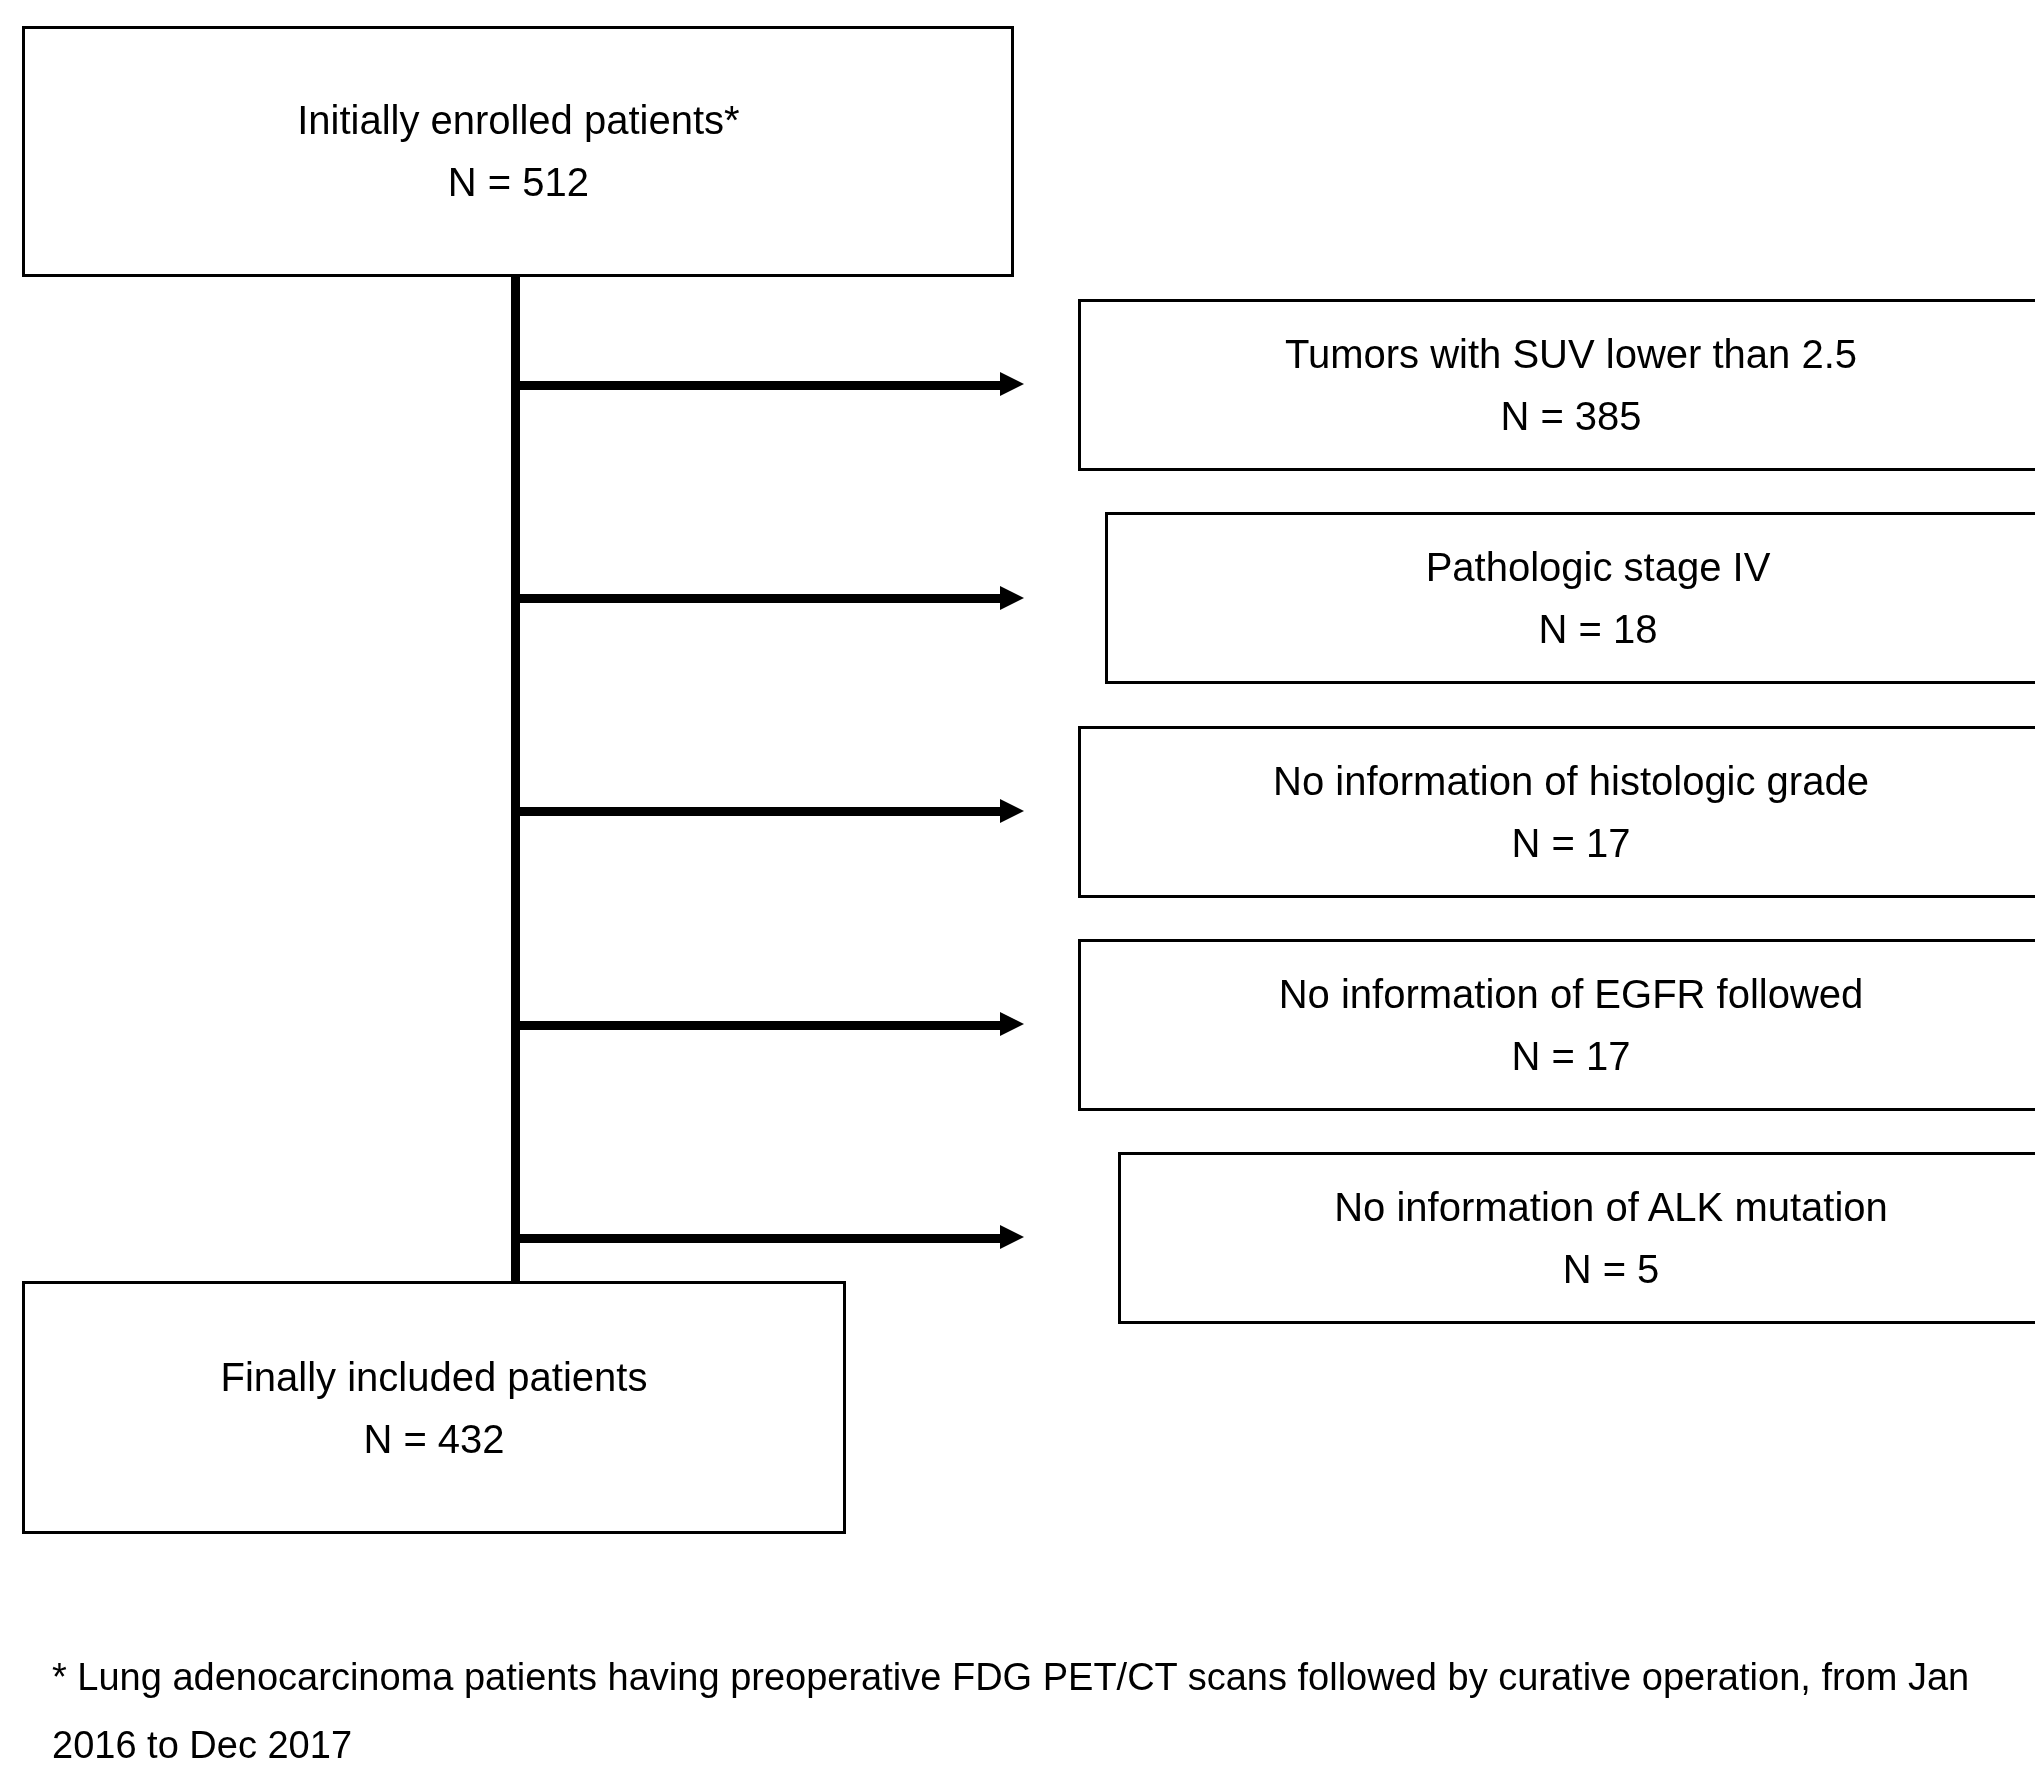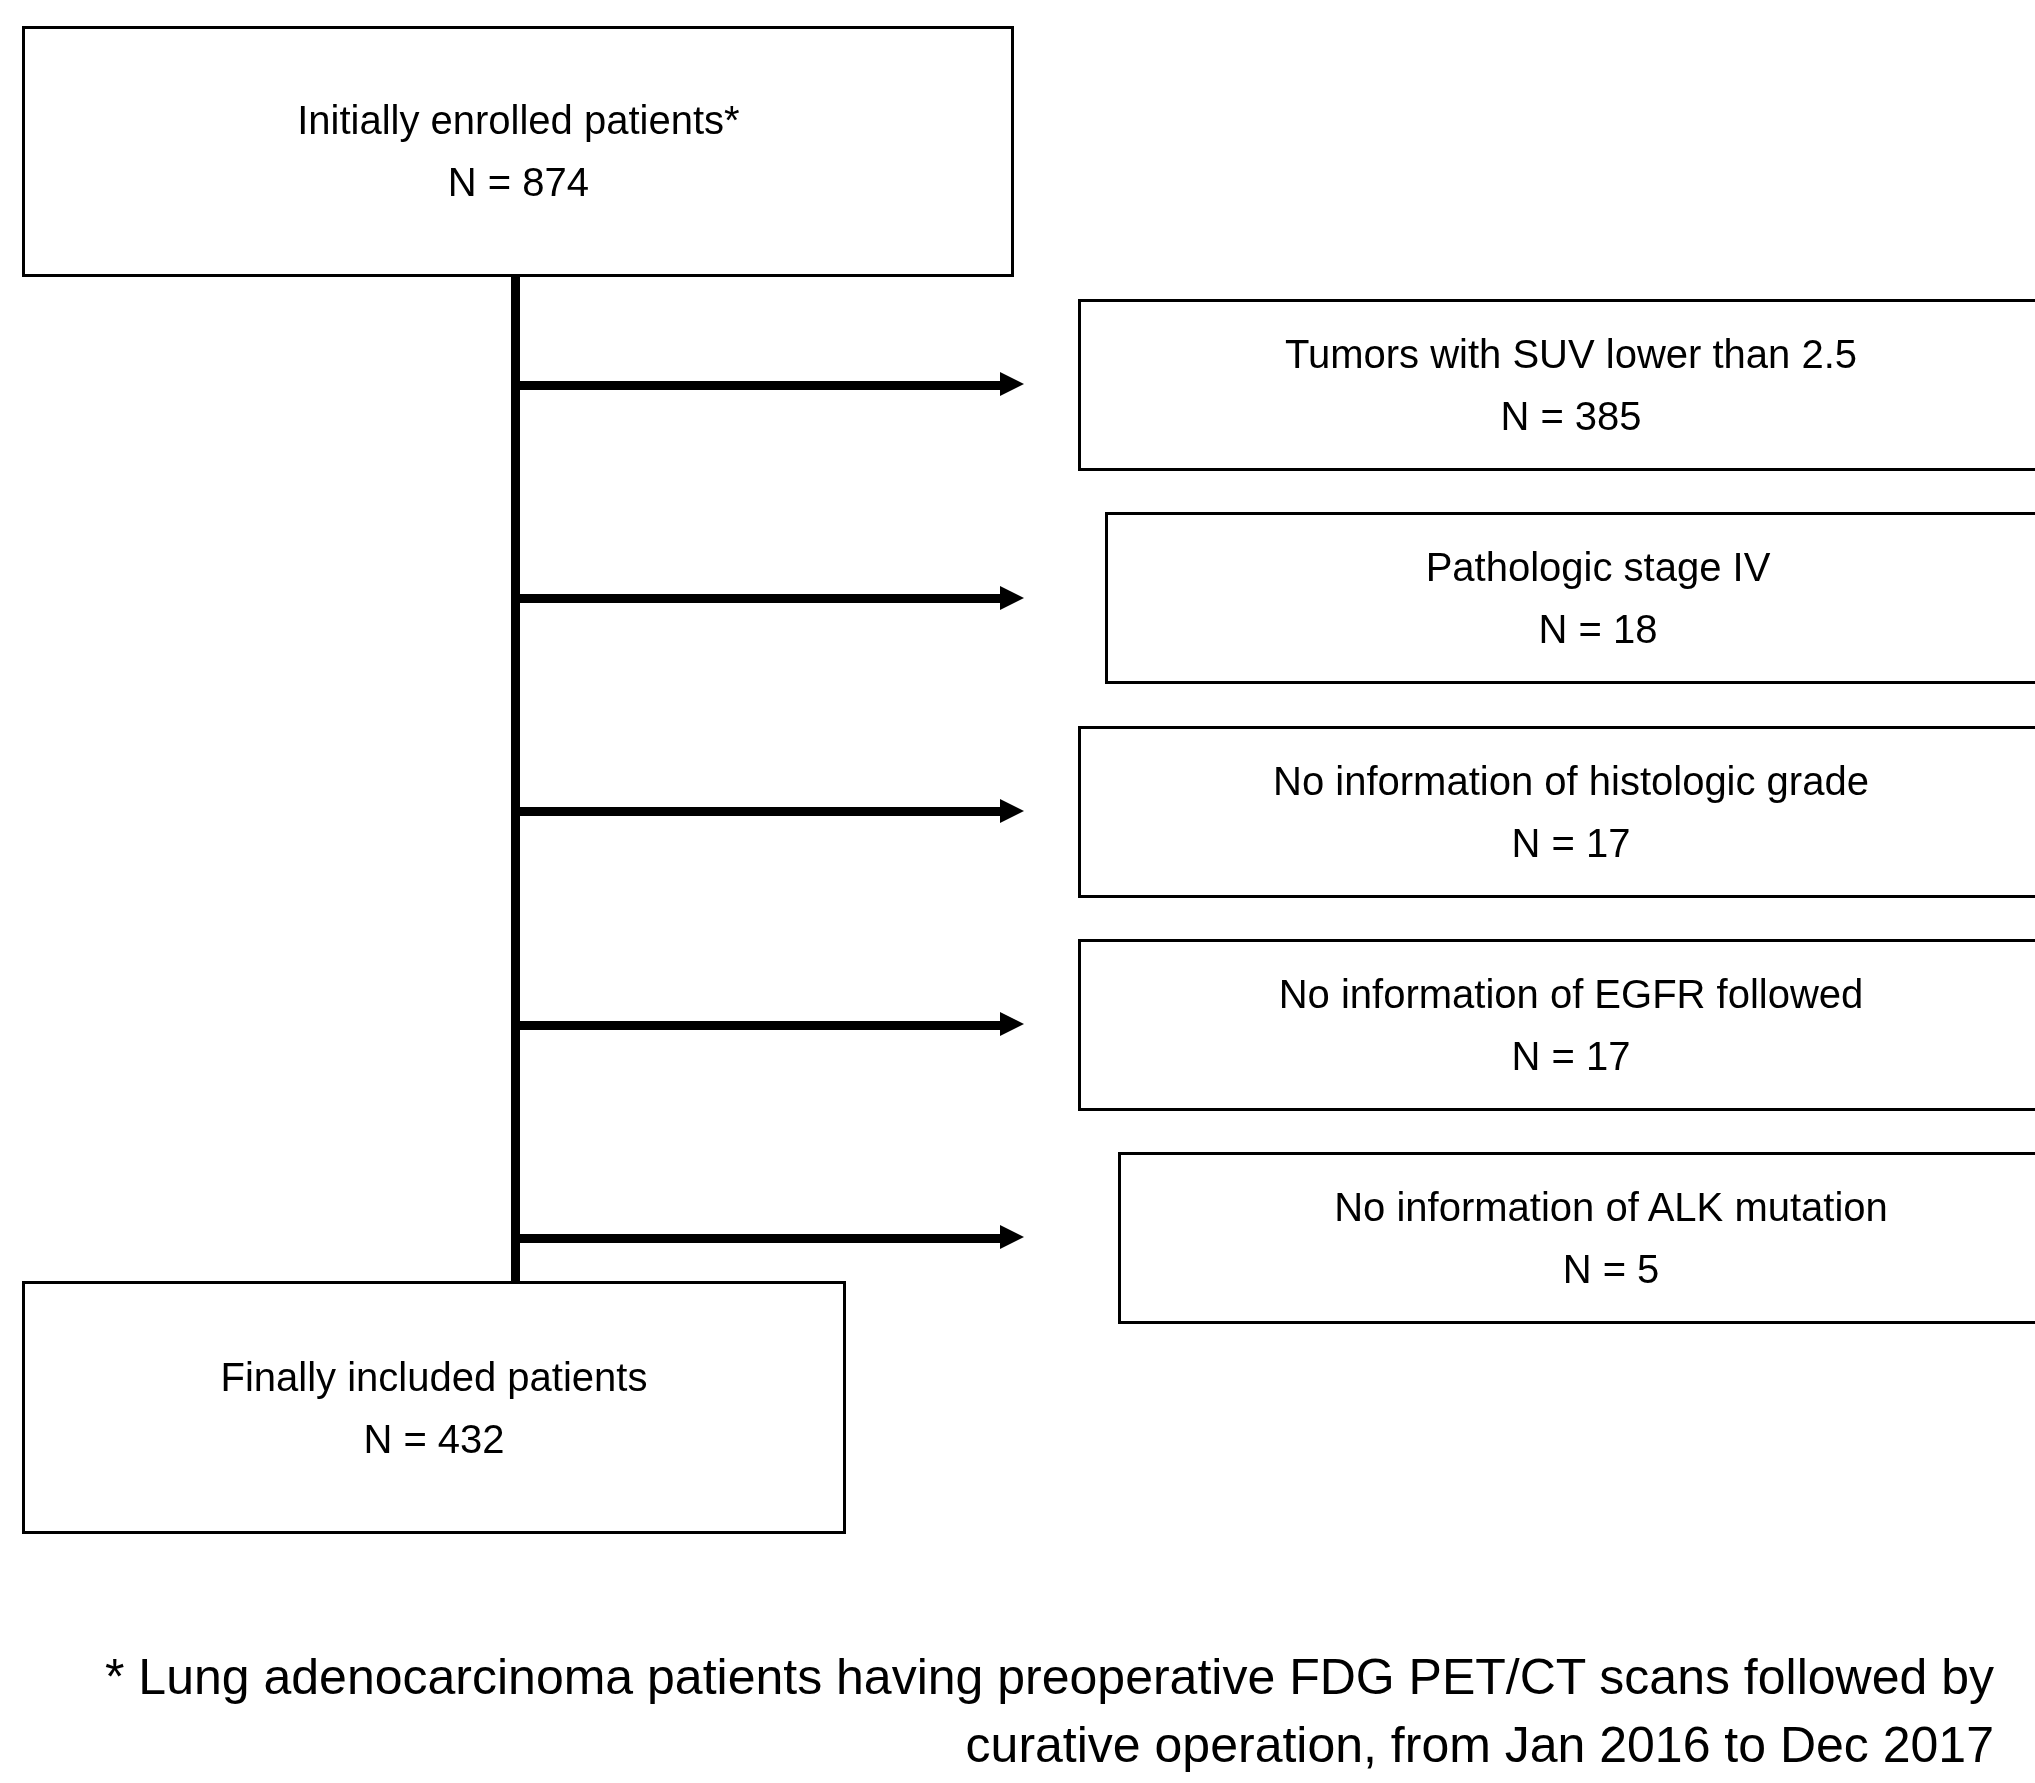--- a/index.html
+++ b/index.html
@@ -73,36 +73,36 @@
     border-left: 24.4px solid #000000;
   }
   #arrow-shaft-0 { top: 381px; }  #arrow-head-0 { top: 372px; }
   #arrow-shaft-1 { top: 594px; } #arrow-head-1 { top: 586px; }
   #arrow-shaft-2 { top: 807px; } #arrow-head-2 { top: 799px; }
   #arrow-shaft-3 { top: 1021px; } #arrow-head-3 { top: 1012px; }
   #arrow-shaft-4 { top: 1234px; } #arrow-head-4 { top: 1225px; }
 
   .footnote {
     position: absolute;
-    left: 38px;
+    left: 52px;
     top: 1643px;
     width: 1956px;
-    font-size: 50px;
+    font-size: 38px;
     line-height: 68px;
-    text-align: right;
+    text-align: left;
   }
 </style>
 </head>
 <body>
 
 <div>
 
   <div id="top-box" class="box">
     <span class="line">Initially enrolled patients*</span>
-    <span class="line">N = 874</span>
+    <span class="line">N = 512</span>
   </div>
 
   <div class="vline"></div>
   <div class="vhead"></div>
 
   <div id="arrow-shaft-0" class="hshaft"></div>
   <div id="arrow-head-0" class="hhead"></div>
   <div id="ex-box-0" class="box box-ex">
     <span class="line">Tumors with SUV lower than 2.5</span>
     <span class="line">N = 385</span>

